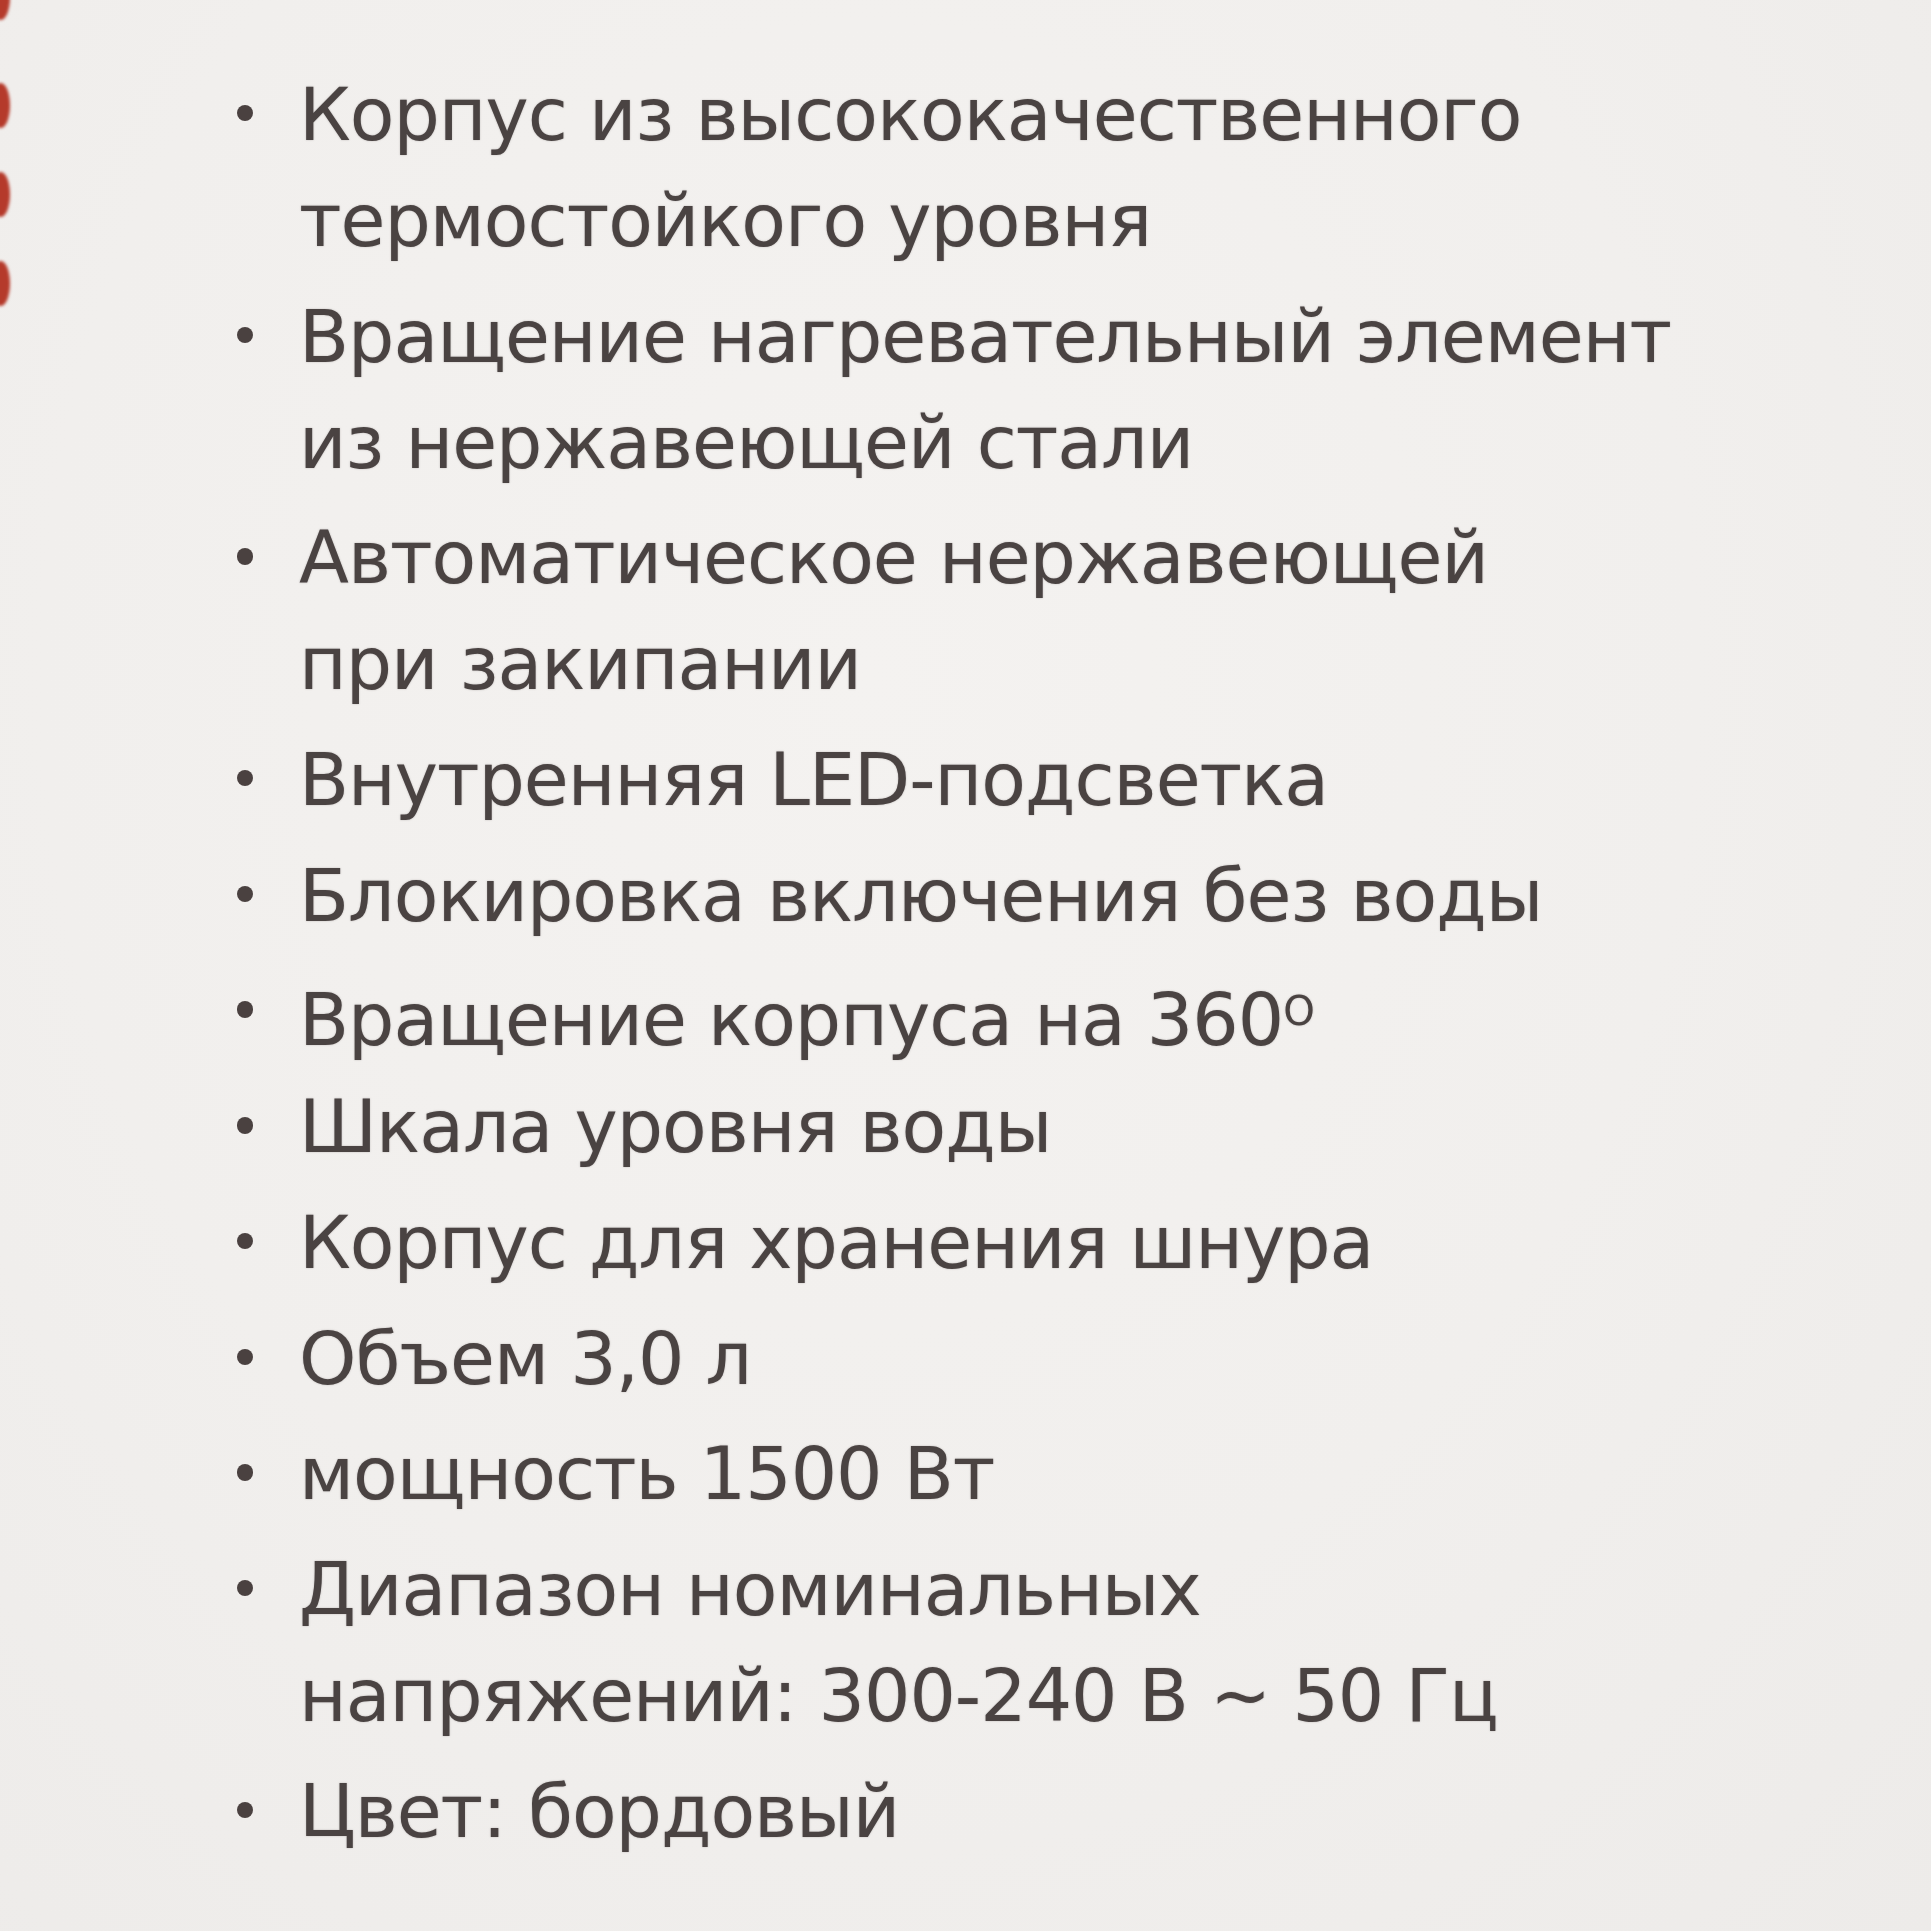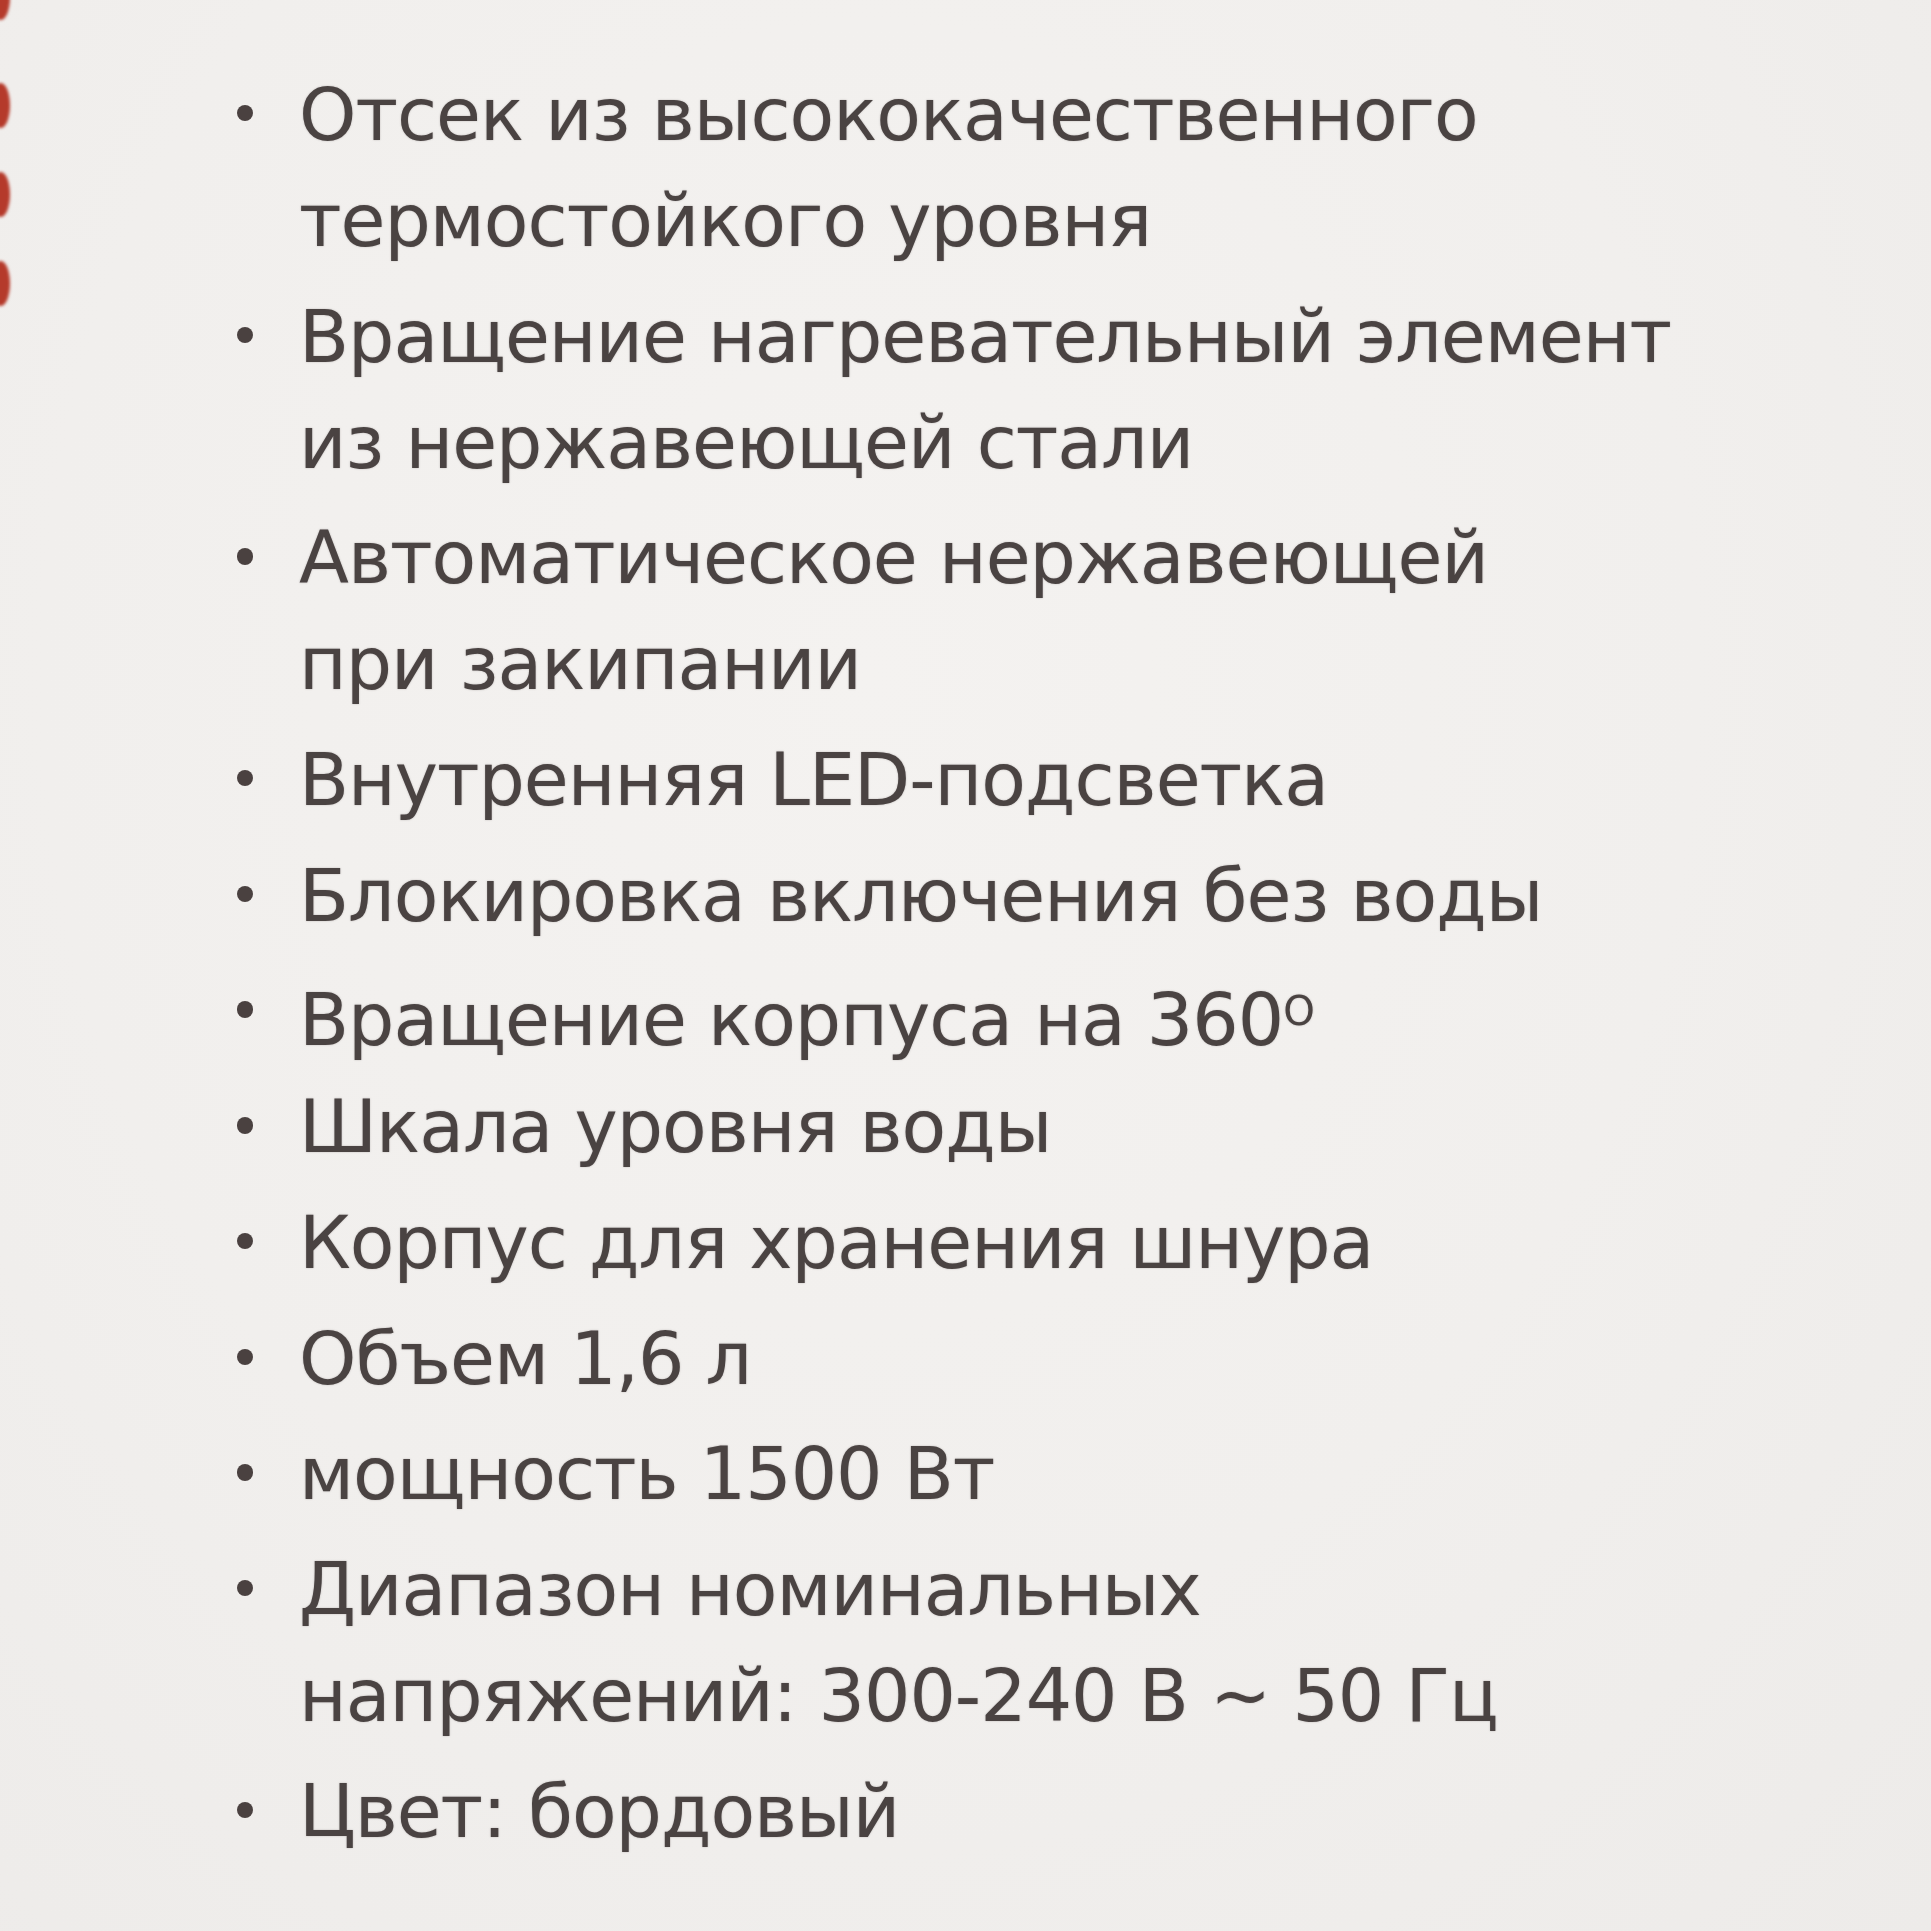--- a/index.html
+++ b/index.html
@@ -80,21 +80,21 @@
 
   <div class="scallop-edge">
     <div class="scallop-bump b0"></div>
     <div class="scallop-bump b1"></div>
     <div class="scallop-bump b2"></div>
     <div class="scallop-bump b3"></div>
   </div>
 
   <ul class="features">
     <li>
-      <div class="line">Отсек из высококачественного</div>
+      <div class="line">Корпус из высококачественного</div>
       <div class="line">термостойкого уровня</div>
     </li>
     <li>
       <div class="line">Вращение нагревательный элемент</div>
       <div class="line">из нержавеющей стали</div>
     </li>
     <li>
       <div class="line">Автоматическое нержавеющей</div>
       <div class="line">при закипании</div>
     </li>
@@ -107,21 +107,21 @@
     <li>
       <div class="line"><span>Вращение корпуса на 360</span><sup class="deg">О</sup></div>
     </li>
     <li>
       <div class="line">Шкала уровня воды</div>
     </li>
     <li>
       <div class="line">Корпус для хранения шнура</div>
     </li>
     <li>
-      <div class="line">Объем 1,6 л</div>
+      <div class="line">Объем 3,0 л</div>
     </li>
     <li>
       <div class="line">мощность 1500 Вт</div>
     </li>
     <li>
       <div class="line">Диапазон номинальных</div>
       <div class="line">напряжений: 300-240 В ~ 50 Гц</div>
     </li>
     <li>
       <div class="line">Цвет: бордовый</div>

